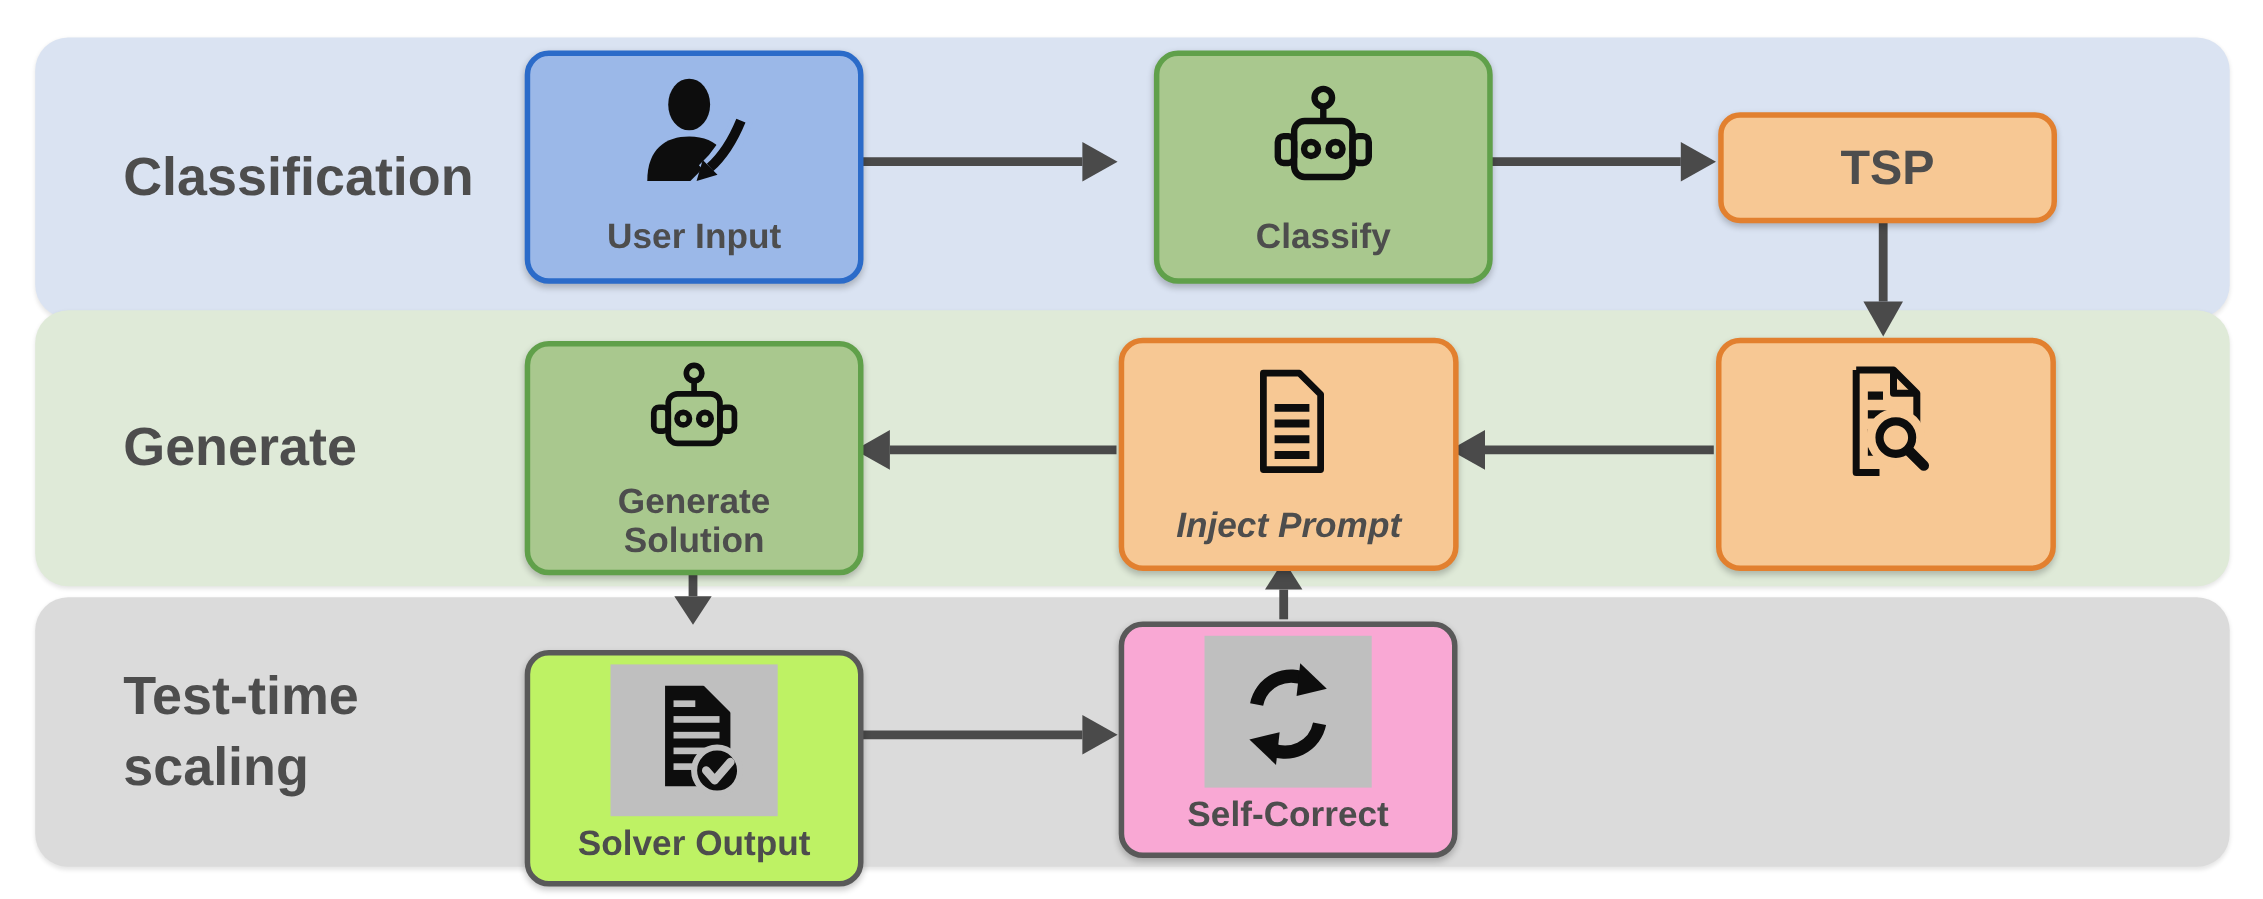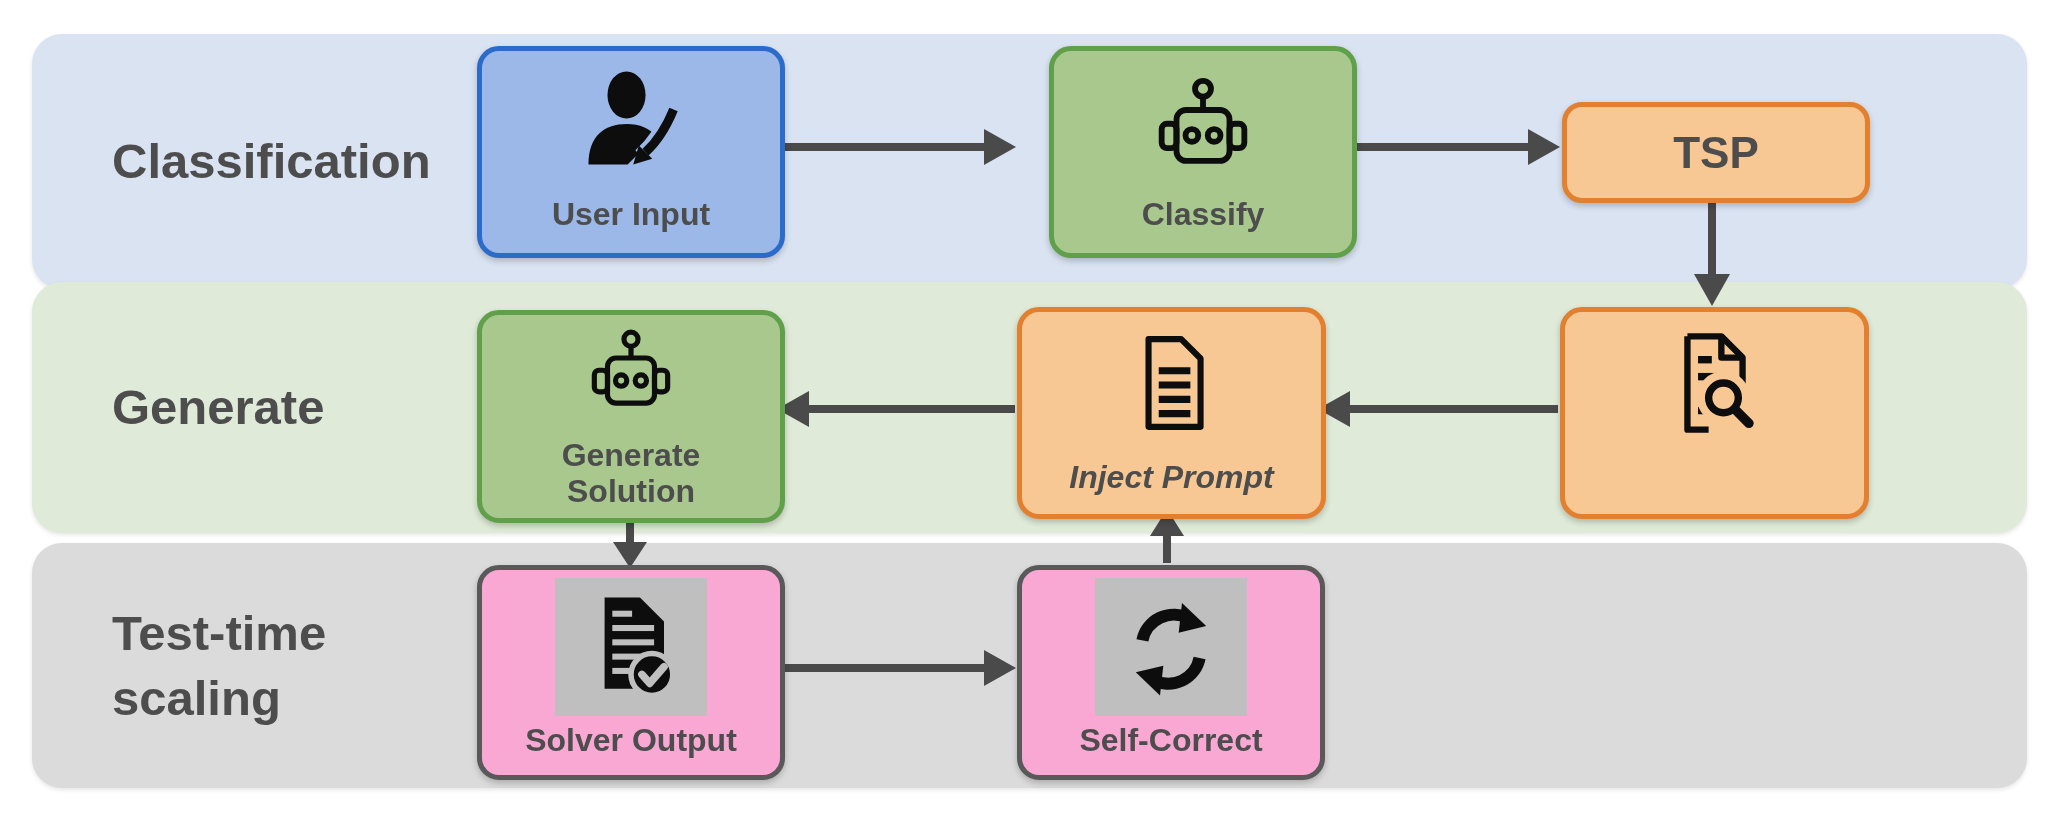--- a/index.html
+++ b/index.html
@@ -175,21 +175,21 @@
         <line x1="34" y1="44" x2="64" y2="44" stroke-width="7"></line>
         <line x1="34" y1="60" x2="46" y2="60" stroke-width="7"></line>
         <line x1="34" y1="76" x2="44" y2="76" stroke-width="7"></line>
         <circle cx="58" cy="64" r="18" stroke="var(--boxfill,#f7c894)" stroke-width="14"></circle>
         <circle cx="58" cy="64" r="14" stroke-width="7"></circle>
         <line x1="69" y1="75" x2="82" y2="88" stroke-width="9" stroke-linecap="round"></line>
       </svg>
     </span>
   </div>
 
-  <div class="node" id="n-solver_output" style="background: #f9a8d4; border-color: rgb(89, 89, 89); --boxfill: #b3b3b3;">
+  <div class="node" id="n-solver_output" style="background: #bef264; border-color: rgb(89, 89, 89); margin-top: 26px; --boxfill: #b3b3b3;">
     <div class="icon-backdrop">
       <span class="icon icon-in-backdrop">
         <svg viewBox="0 0 100 100">
           <path d="M26 5 H60 L80 25 V88 H26 Z" fill="currentColor"></path>
           <line x1="58" y1="2" x2="83" y2="27" stroke="var(--backdrop,#bfbfbf)" stroke-width="4"></line>
           <rect x="33" y="17" width="18" height="5.5" fill="var(--backdrop,#bfbfbf)"></rect>
           <rect x="33" y="30" width="38" height="5.5" fill="var(--backdrop,#bfbfbf)"></rect>
           <rect x="33" y="43" width="38" height="5.5" fill="var(--backdrop,#bfbfbf)"></rect>
           <rect x="33" y="56" width="38" height="5.5" fill="var(--backdrop,#bfbfbf)"></rect>
           <rect x="33" y="69" width="26" height="5.5" fill="var(--backdrop,#bfbfbf)"></rect>

